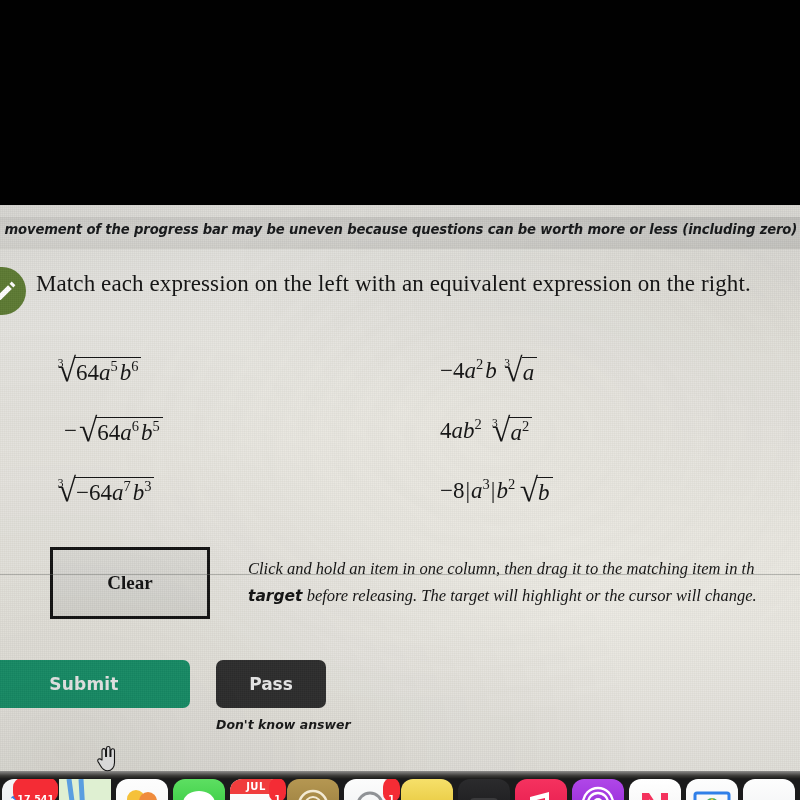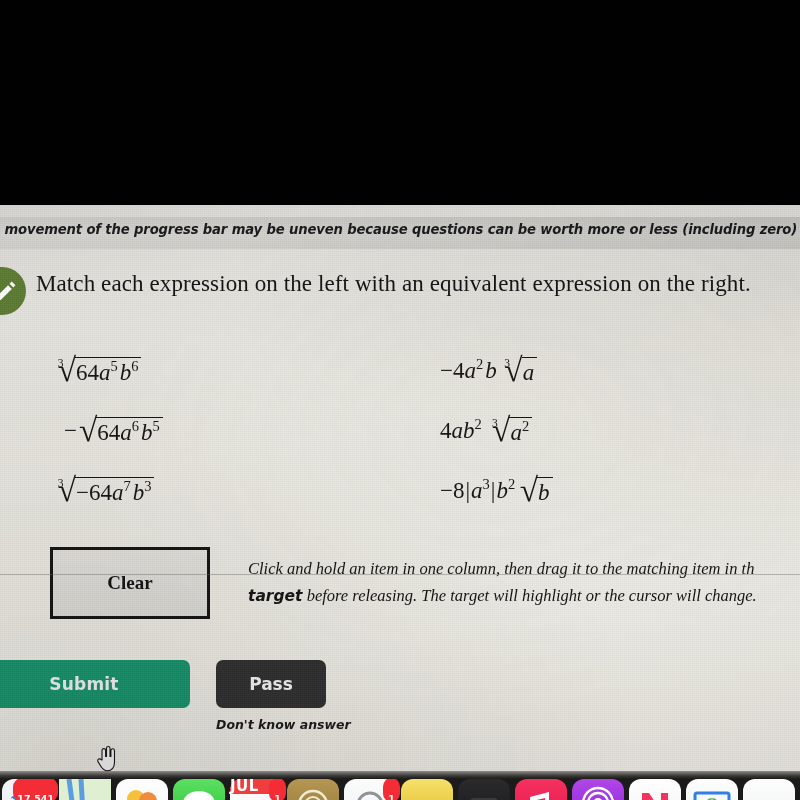--- a/index.html
+++ b/index.html
@@ -293,22 +293,23 @@
     z-index: 3;
   }
   .cal-top {
     position: absolute;
     left: 0; right: 0; top: 0;
     height: 15px;
     background: #f03d3d;
     border-radius: 12px 12px 0 0;
     color: #fff;
     font-family: "DejaVu Sans", sans-serif;
-    font-size: 15px;
-    font-weight: bold;
+    font-size: 10px;
+    font-weight: bold;
+    text-align: center;
     line-height: 15px;
     letter-spacing: 0.5px;
   }
 </style>
 </head>
 <body>
 
 <div id="screen">
 
   <div class="bezel-top-left"></div>

